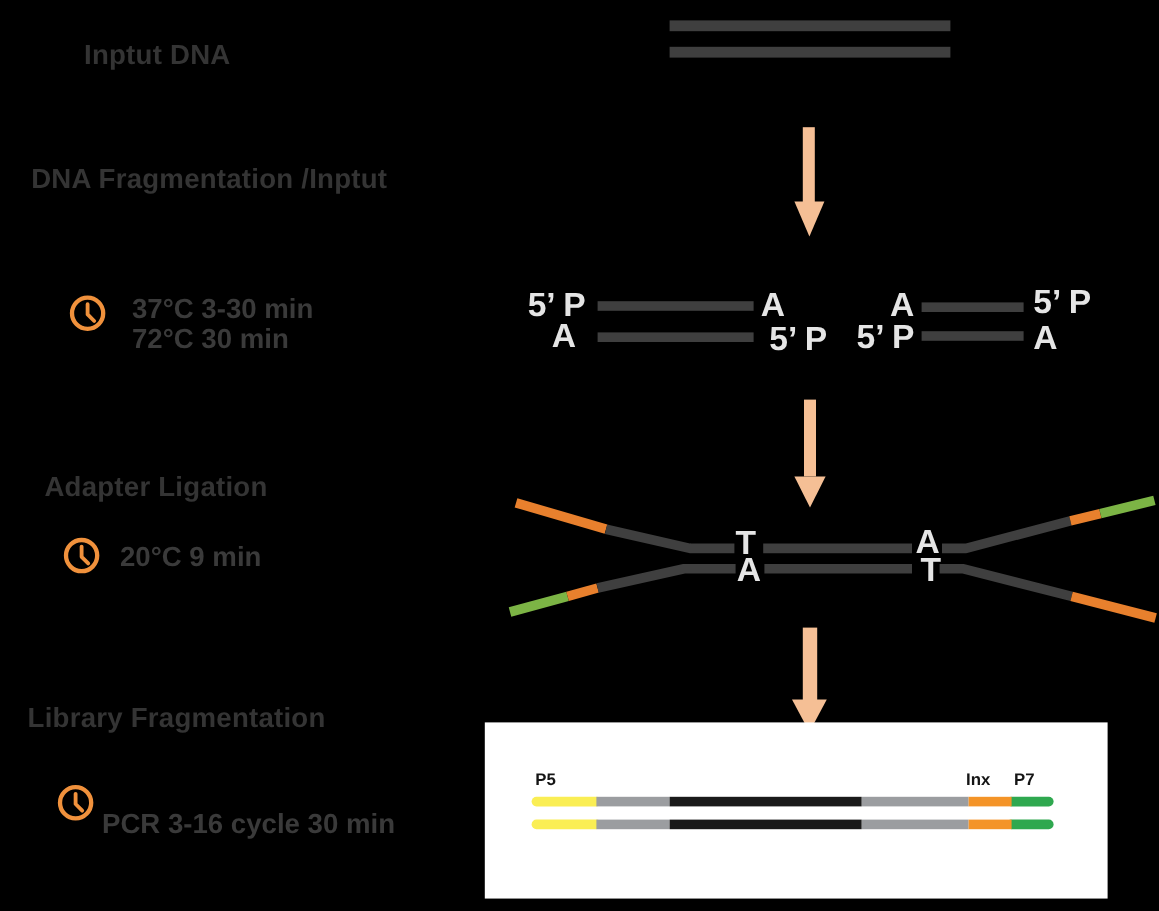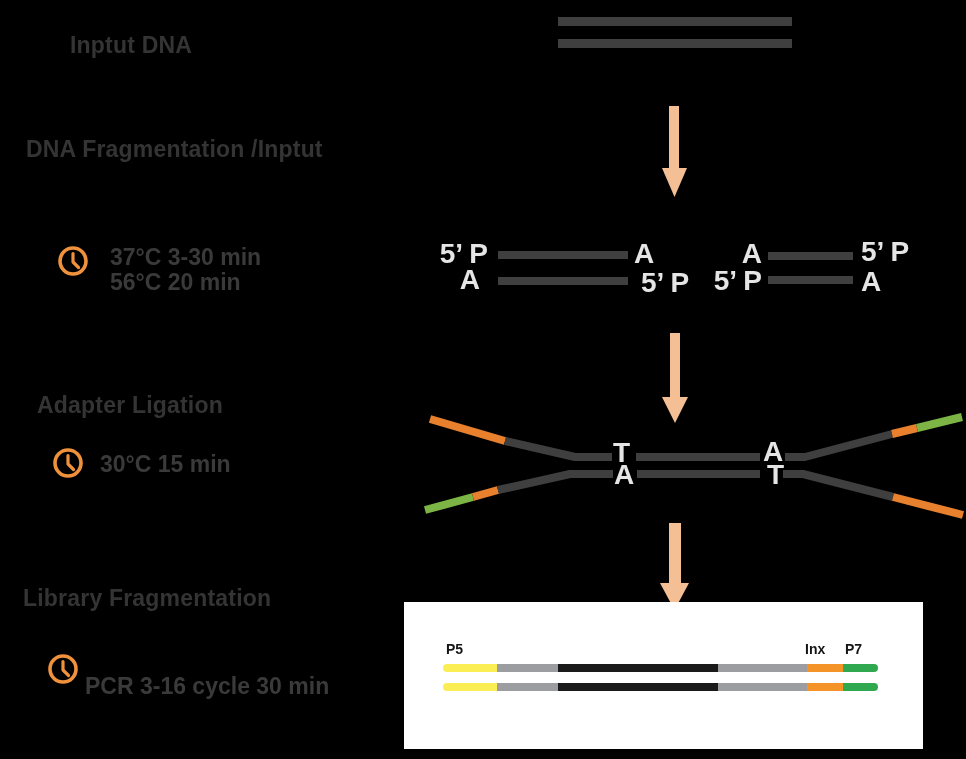--- a/index.html
+++ b/index.html
@@ -114,26 +114,26 @@
   </svg>
 
   <div class="abs h1" style="left:70px;top:28px;">Inptut DNA</div>
 
   <div class="abs h1" style="left:26px;top:132px;">
     <div>DNA Fragmentation /Inptut</div>
   </div>
 
   <div class="abs time-text" style="left:110px;top:245px;">
     <div>37°C 3-30 min</div>
-    <div>56°C 20 min</div>
+    <div>72°C 30 min</div>
   </div>
 
   <div class="abs h1" style="left:37px;top:388px;text-align:center;">Adapter Ligation</div>
 
-  <div class="abs time-text" style="left:100px;top:452px;">30°C 15 min</div>
+  <div class="abs time-text" style="left:100px;top:452px;">20°C 9 min</div>
 
   <div class="abs h1" style="left:23px;top:581px;">Library Fragmentation</div>
 
   <div class="abs time-text" style="left:85px;top:658px;margin-top:16px;">PCR 3-16 cycle 30 min</div>
 
   <span class="abs base-label ra" style="left:430px;top:244px;width:58px;">5’ P</span>
   <span class="abs base-label" style="left:634px;top:244px;">A</span>
   <span class="abs base-label ra" style="left:430px;top:270px;width:50px;">A</span>
   <span class="abs base-label" style="left:641px;top:273px;">5’ P</span>
 

